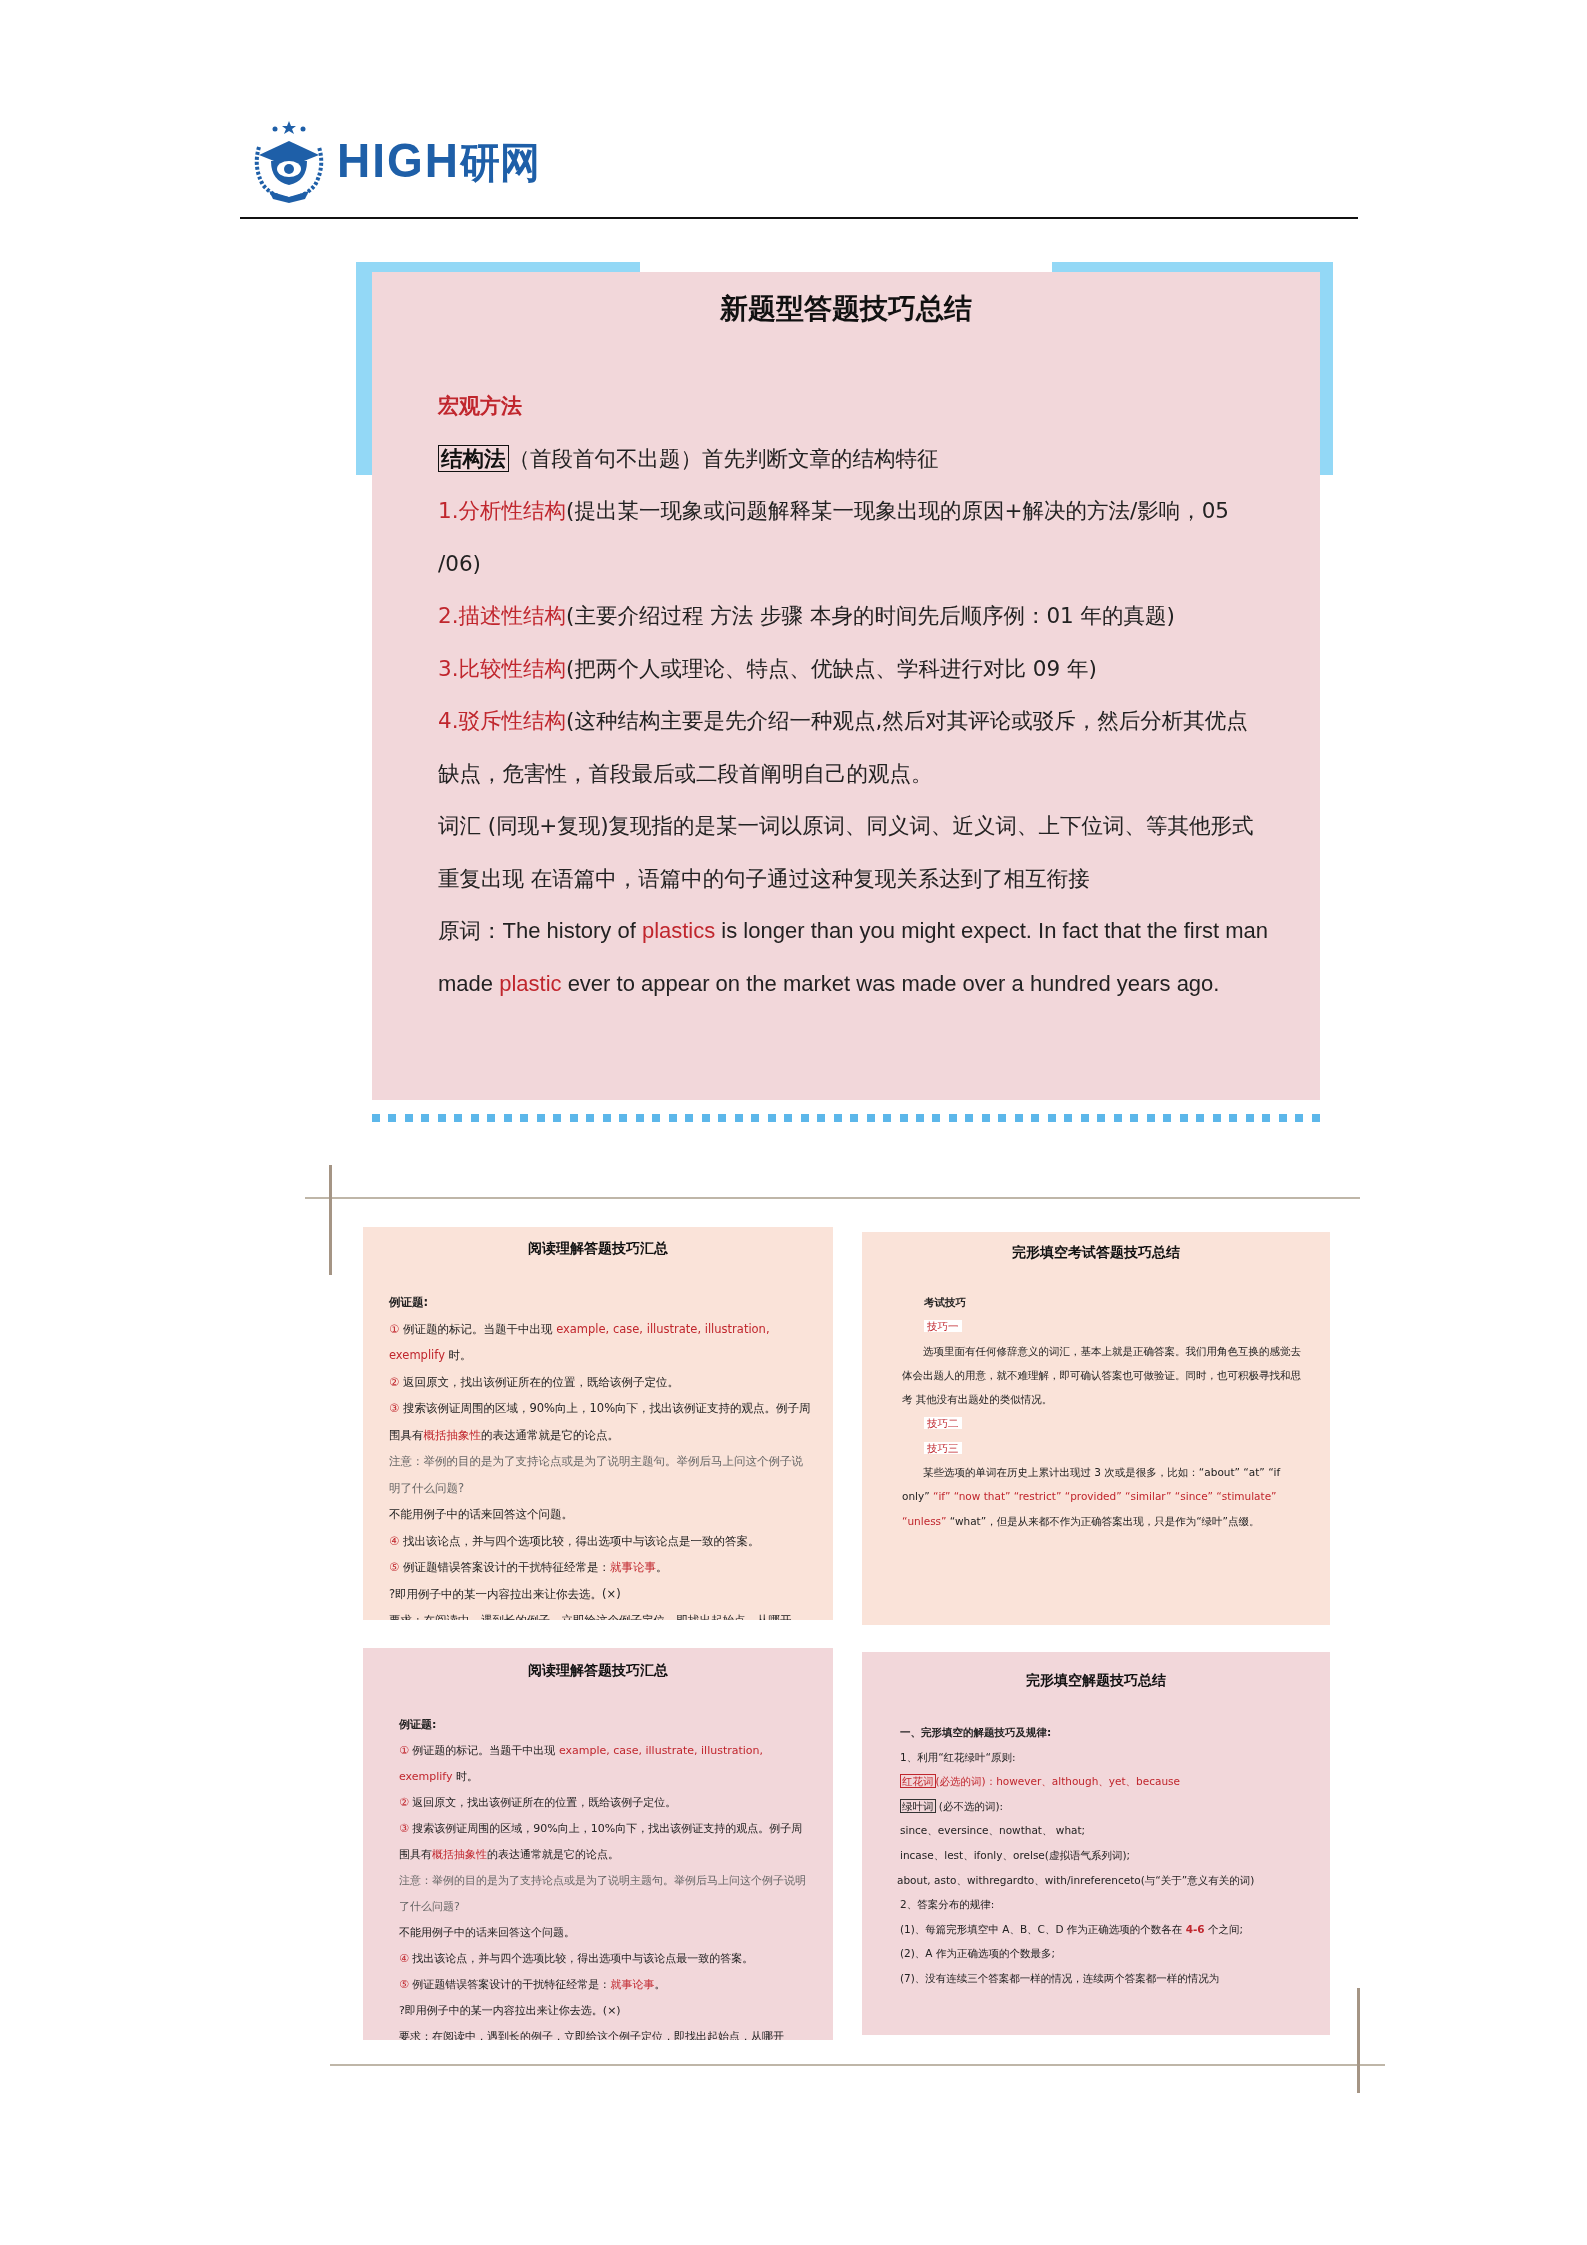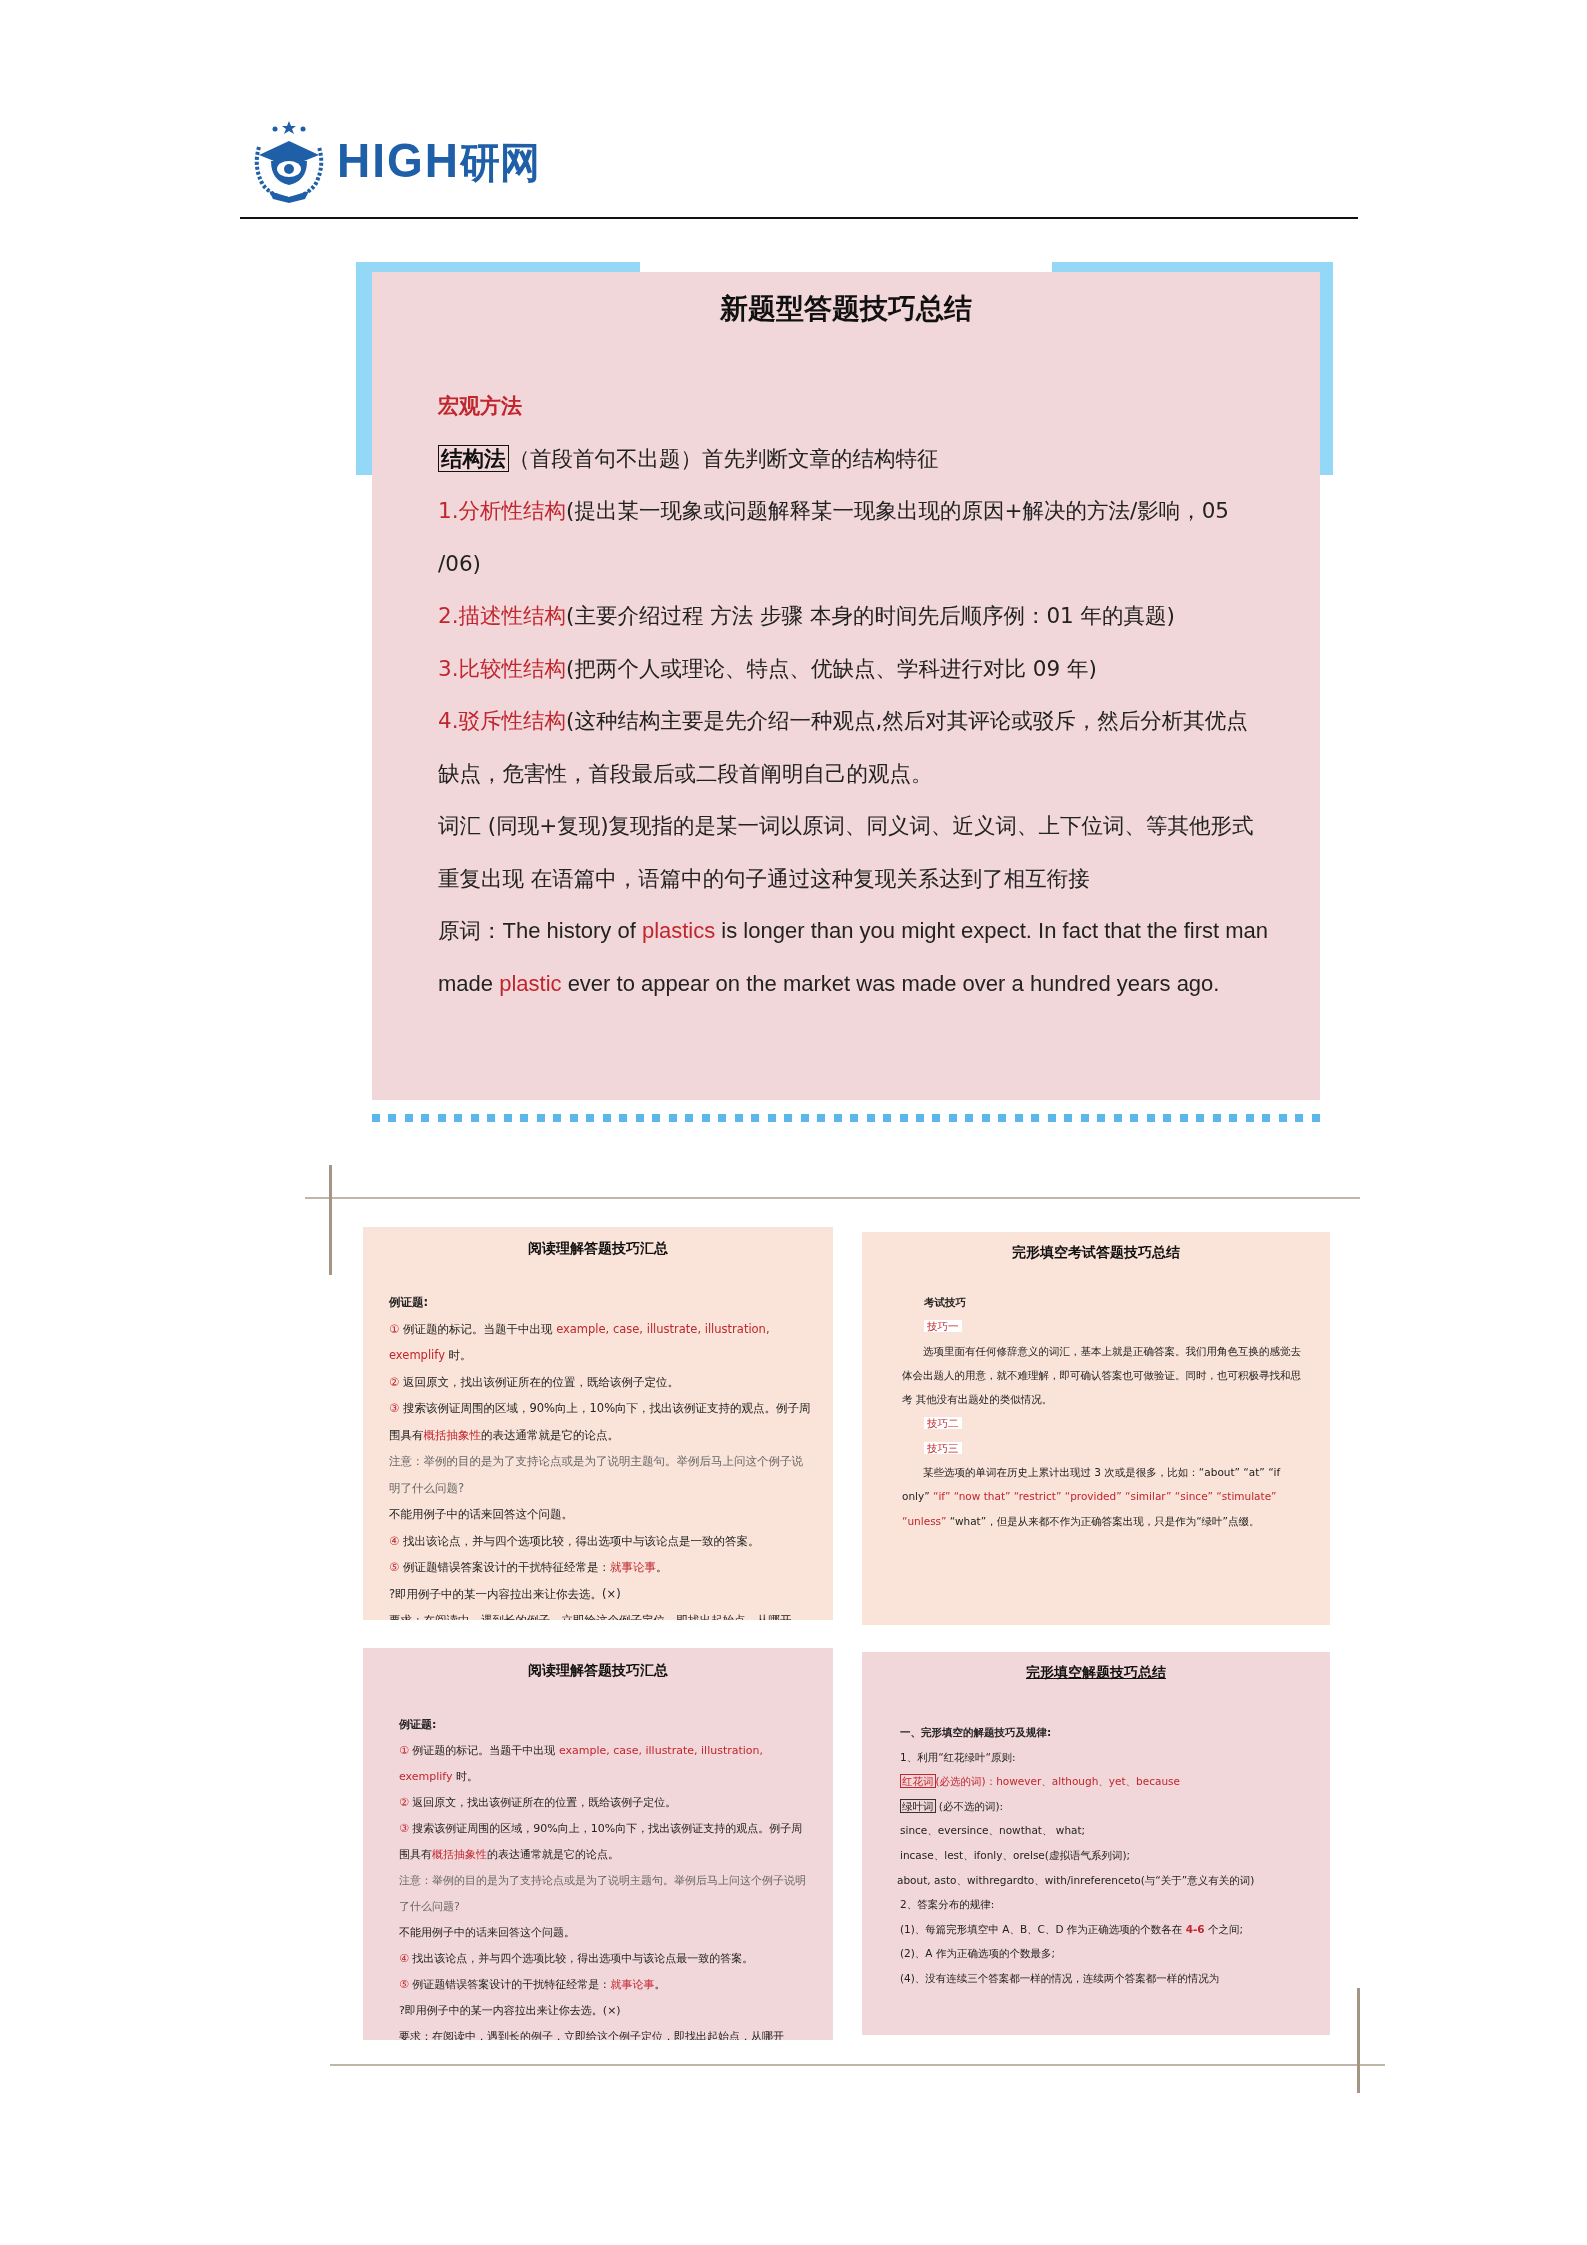--- a/index.html
+++ b/index.html
@@ -196,27 +196,27 @@
     <p class="grey">注意：举例的目的是为了支持论点或是为了说明主题句。举例后马上问这个例子说明了什么问题?</p>
     <p>不能用例子中的话来回答这个问题。</p>
     <p><span class="red">④</span><span> 找出该论点，并与四个选项比较，得出选项中与该论点最一致的答案。</span></p>
     <p><span class="red">⑤</span><span> 例证题错误答案设计的干扰特征经常是：</span><span class="red">就事论事</span><span>。</span></p>
     <p>?即用例子中的某一内容拉出来让你去选。(×)</p>
     <p>要求：在阅读中，遇到长的例子，立即给这个例子定位，即找出起始点，从哪开</p>
   </div>
 </div>
 
 <div class="abs panel pink" style="left:862px; top:1652px; width:468px; height:383px;">
-  <div class="ptitle" style="margin-top:12px;text-decoration:underline;">完形填空解题技巧总结</div>
+  <div class="ptitle" style="margin-top:20px;">完形填空解题技巧总结</div>
   <div class="pbody" style="left:36px; top:68px; line-height:24.6px; font-size:10.5px;">
     <p style="font-weight:bold; padding-left:2px;">一、完形填空的解题技巧及规律:</p>
     <p style="padding-left:2px;">1、利用“红花绿叶“原则:</p>
     <p style="padding-left:2px;" class="red"><span class="box-red">红花词</span><span>(必选的词)：however、although、yet、because</span></p>
     <p style="padding-left:2px;"><span class="box-dark">绿叶词</span><span> (必不选的词):</span></p>
     <p style="padding-left:2px;">since、eversince、nowthat、 what;</p>
     <p style="padding-left:2px;">incase、lest、ifonly、orelse(虚拟语气系列词);</p>
     <p class="indent" style="margin-left:-22px;">about, asto、withregardto、with/inreferenceto(与“关于”意义有关的词)</p>
     <p style="padding-left:2px;">2、答案分布的规律:</p>
     <p style="padding-left:2px;"><span>(1)、每篇完形填空中 A、B、C、D 作为正确选项的个数各在 </span><span class="red" style="font-weight:bold;">4-6</span><span> 个之间;</span></p>
     <p style="padding-left:2px;">(2)、A 作为正确选项的个数最多;</p>
-    <p style="padding-left:2px;">(4)、没有连续三个答案都一样的情况，连续两个答案都一样的情况为</p>
+    <p style="padding-left:2px;">(7)、没有连续三个答案都一样的情况，连续两个答案都一样的情况为</p>
   </div>
 </div>
 
 </body></html>

